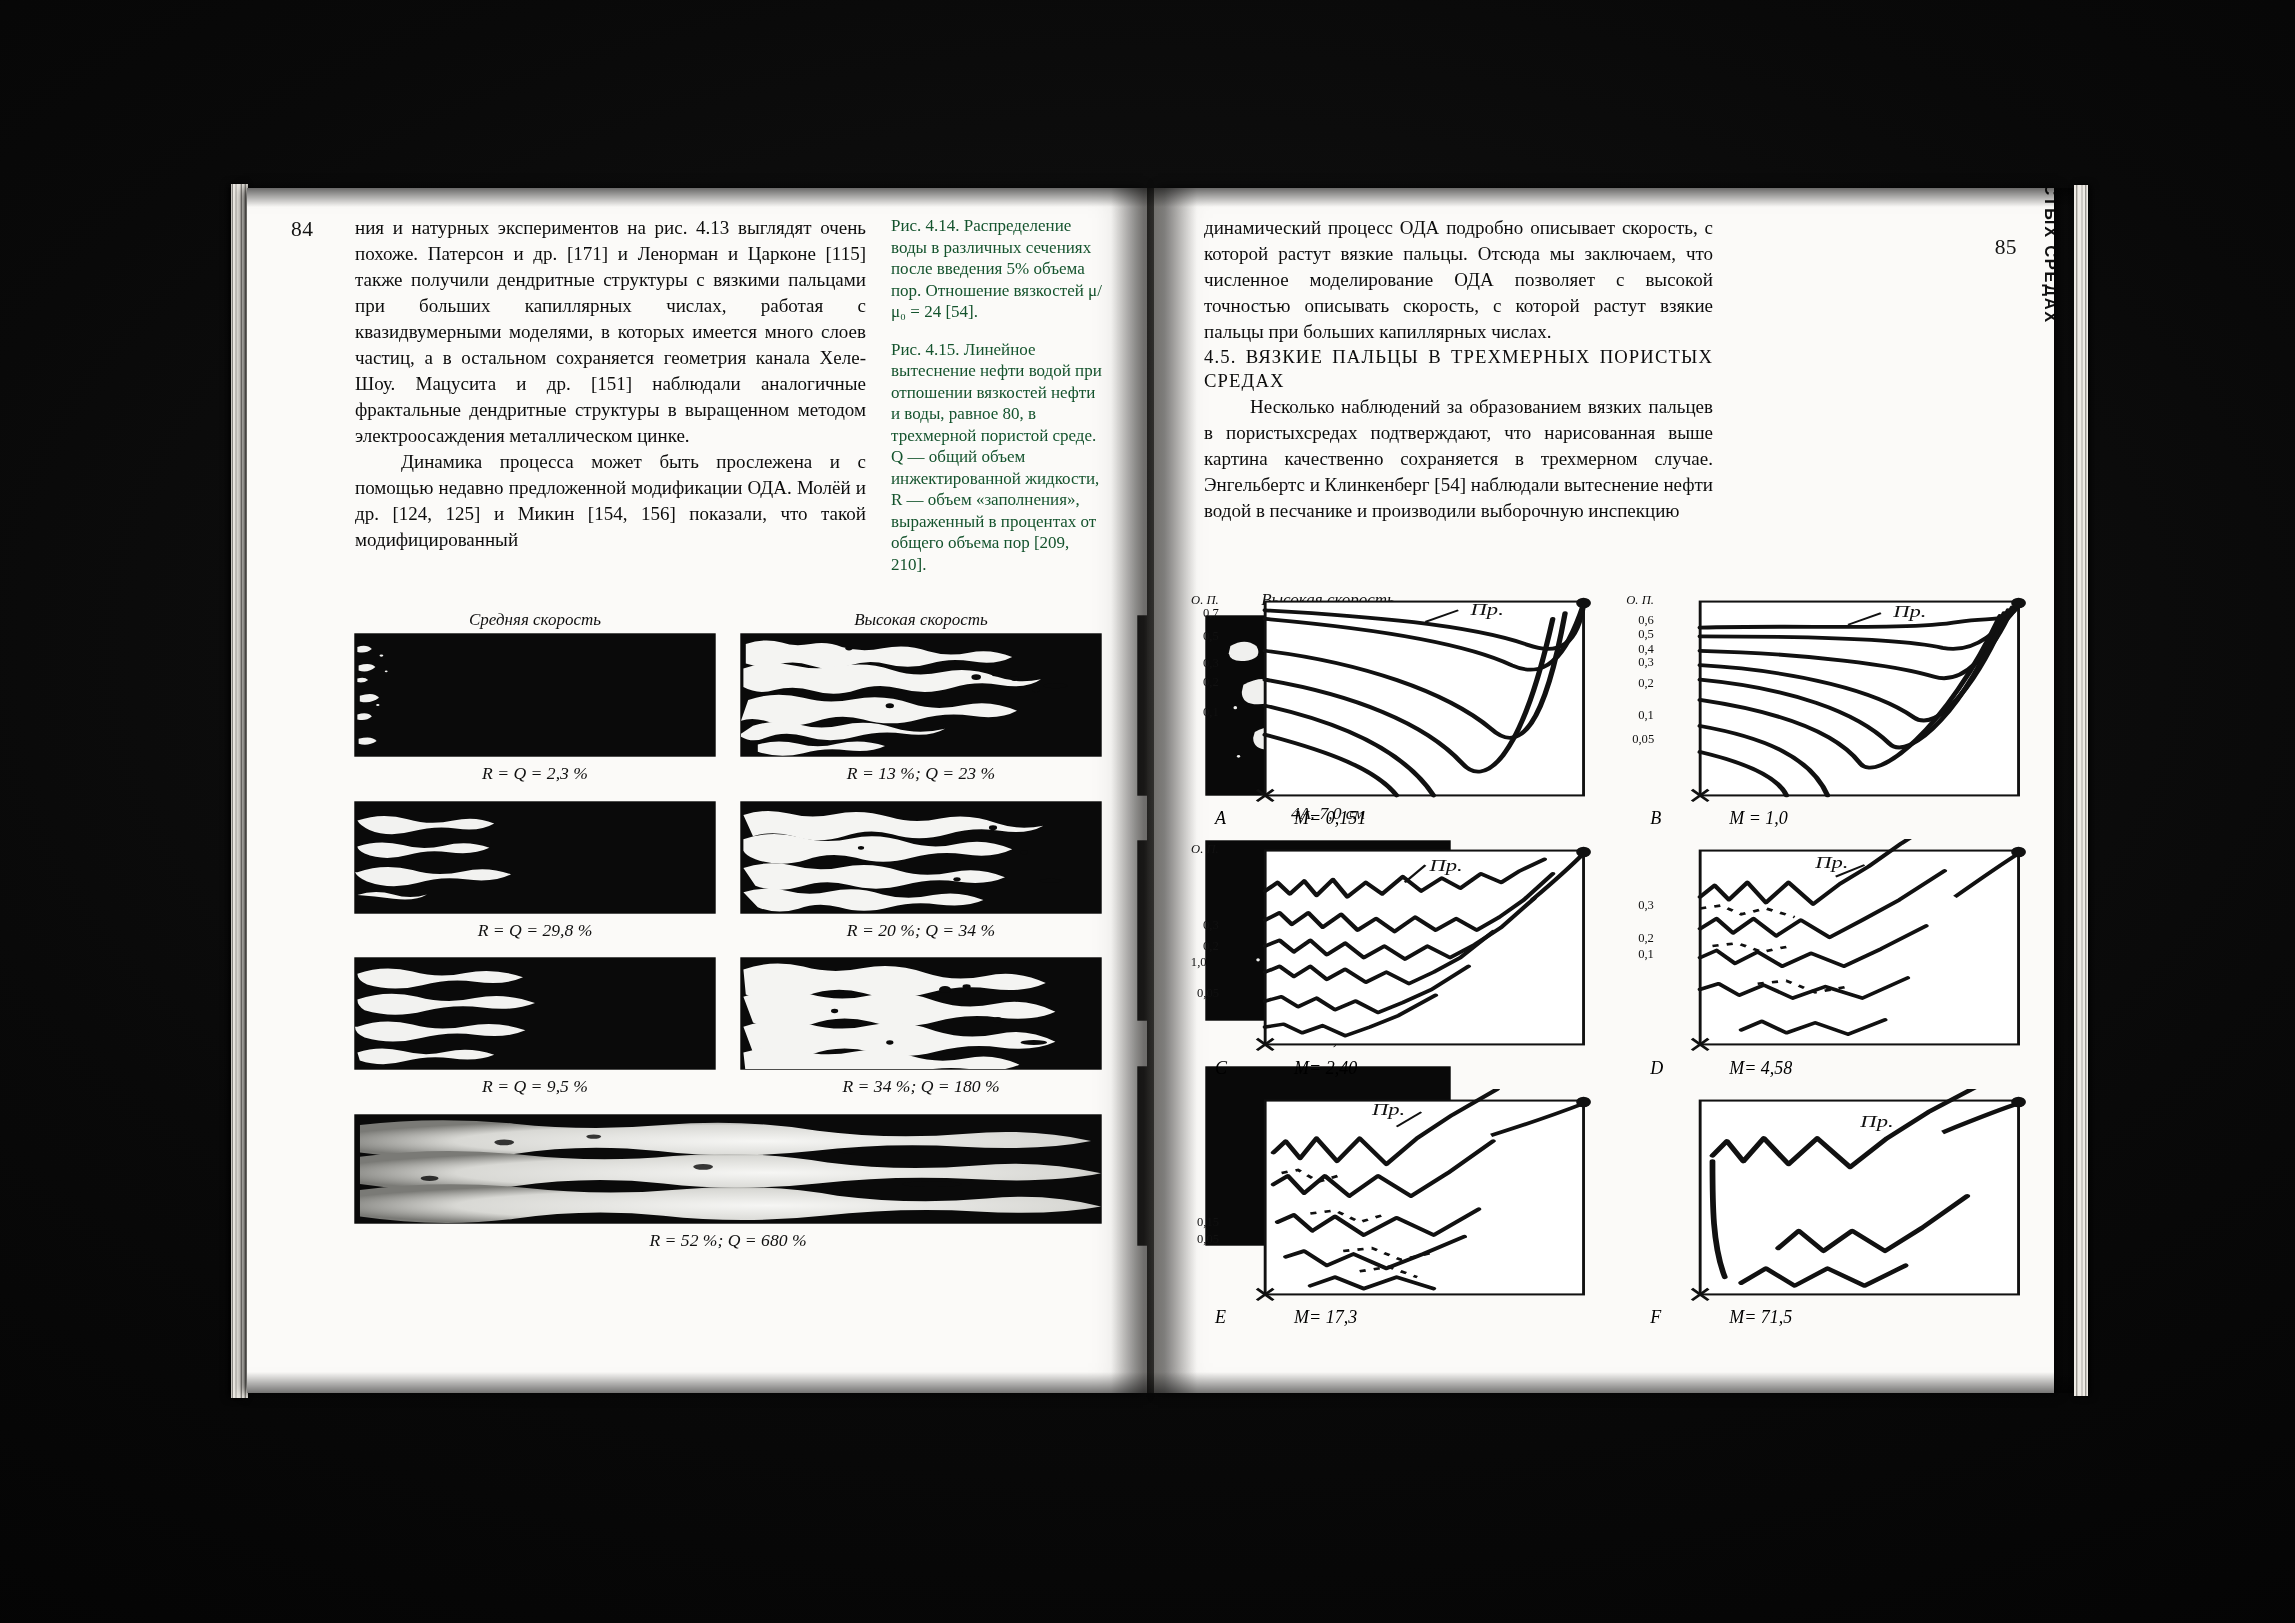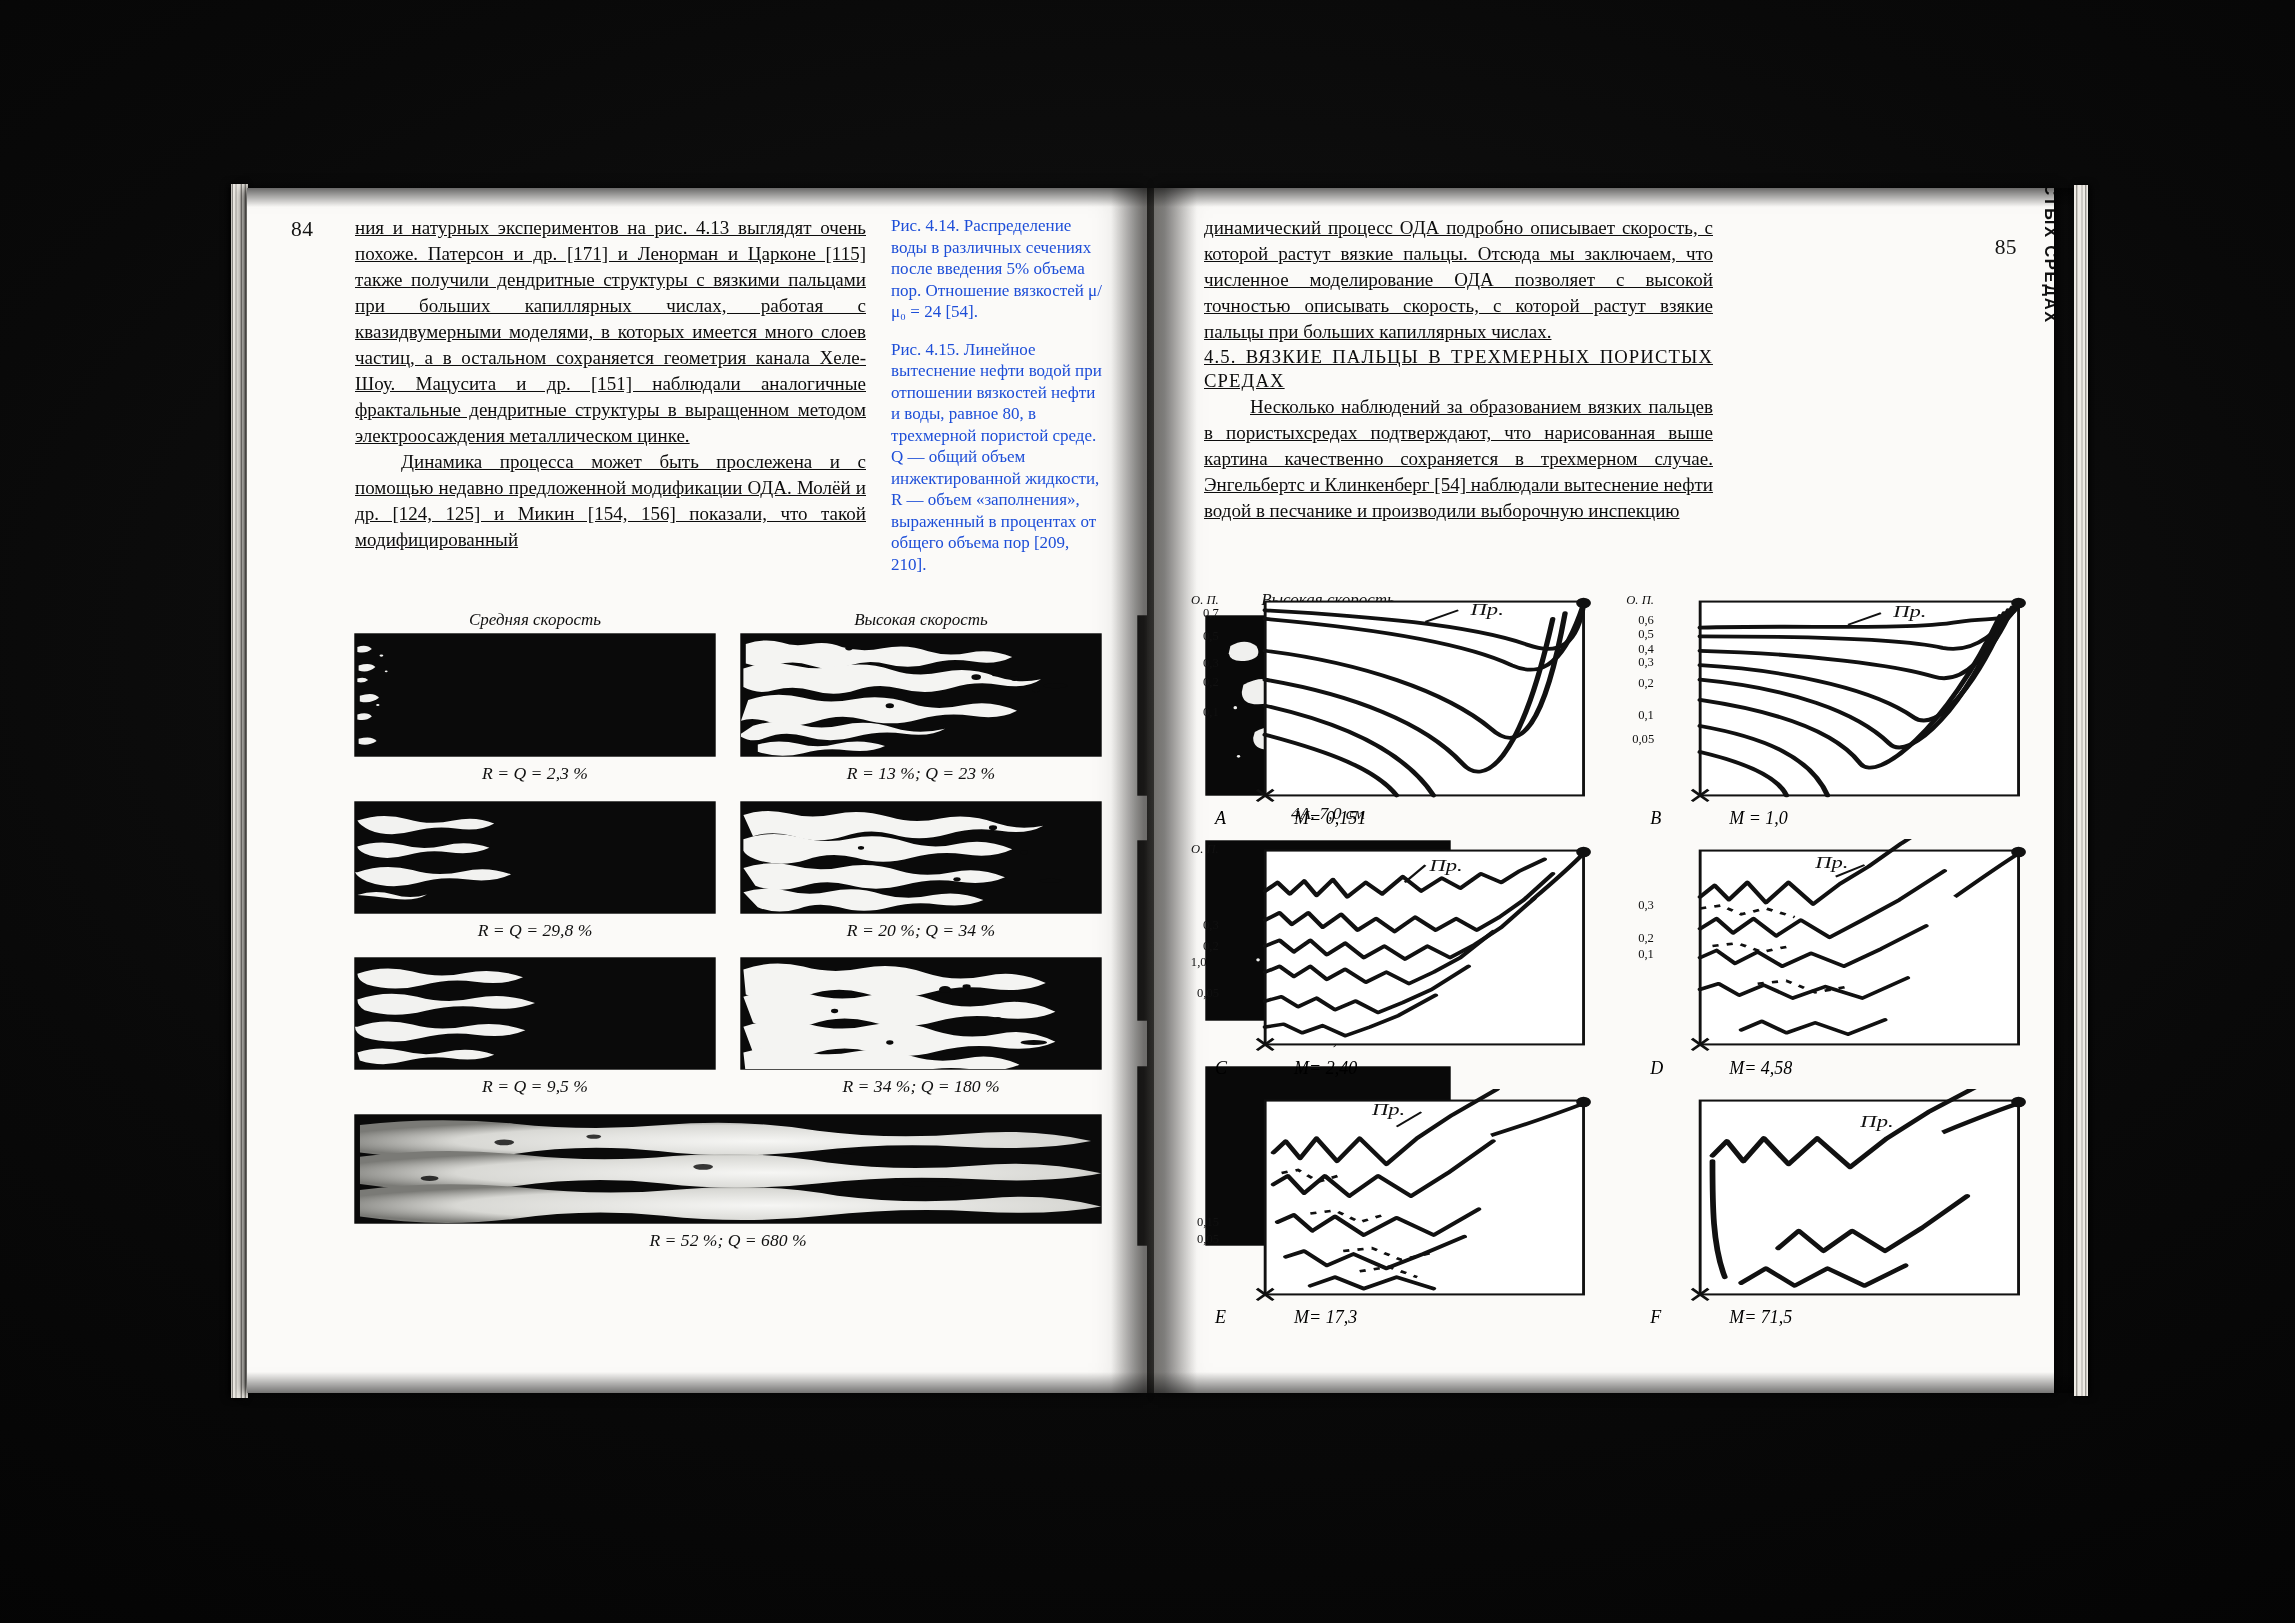--- a/index.html
+++ b/index.html
@@ -42,26 +42,26 @@
 
   
   .folio{position:absolute;font-size:21.5px;color:#141414;letter-spacing:0.4px;}
   .folio-l{left:44px;top:29px;}
   .folio-r{right:37px;top:47px;}
 
   .bodytext{
     font-size:19px;line-height:26px;color:#0d0d0d;text-align:justify;
     hyphens:none;
   }
-  .bodytext p{margin:0;text-decoration:underline;}
+  .bodytext p{margin:0;}
   .bodytext p.indent{text-indent:46px;}
 
   .col-main-l{position:absolute;left:108px;top:27px;width:511px;}
   .col-cap-l {position:absolute;left:644px;top:27px;width:215px;
-              font-size:17px;line-height:21.5px;color:#1d4ed8;}
+              font-size:17px;line-height:21.5px;color:#14532d;}
   .col-cap-l p{margin:0 0 16px 0;}
 
   .col-main-r{position:absolute;left:50px;top:27px;width:509px;}
 
   .sec-head{font-size:18.7px;letter-spacing:1.1px;line-height:24.4px;margin:24.4px 0 4.3px 0;}
 
   
   .runhead{position:absolute;right:13px;top:136px;transform-origin:right top;
      transform:rotate(90deg) translate(0,-100%);
      white-space:nowrap;font-size:16.5px;letter-spacing:1.7px;color:#111;

